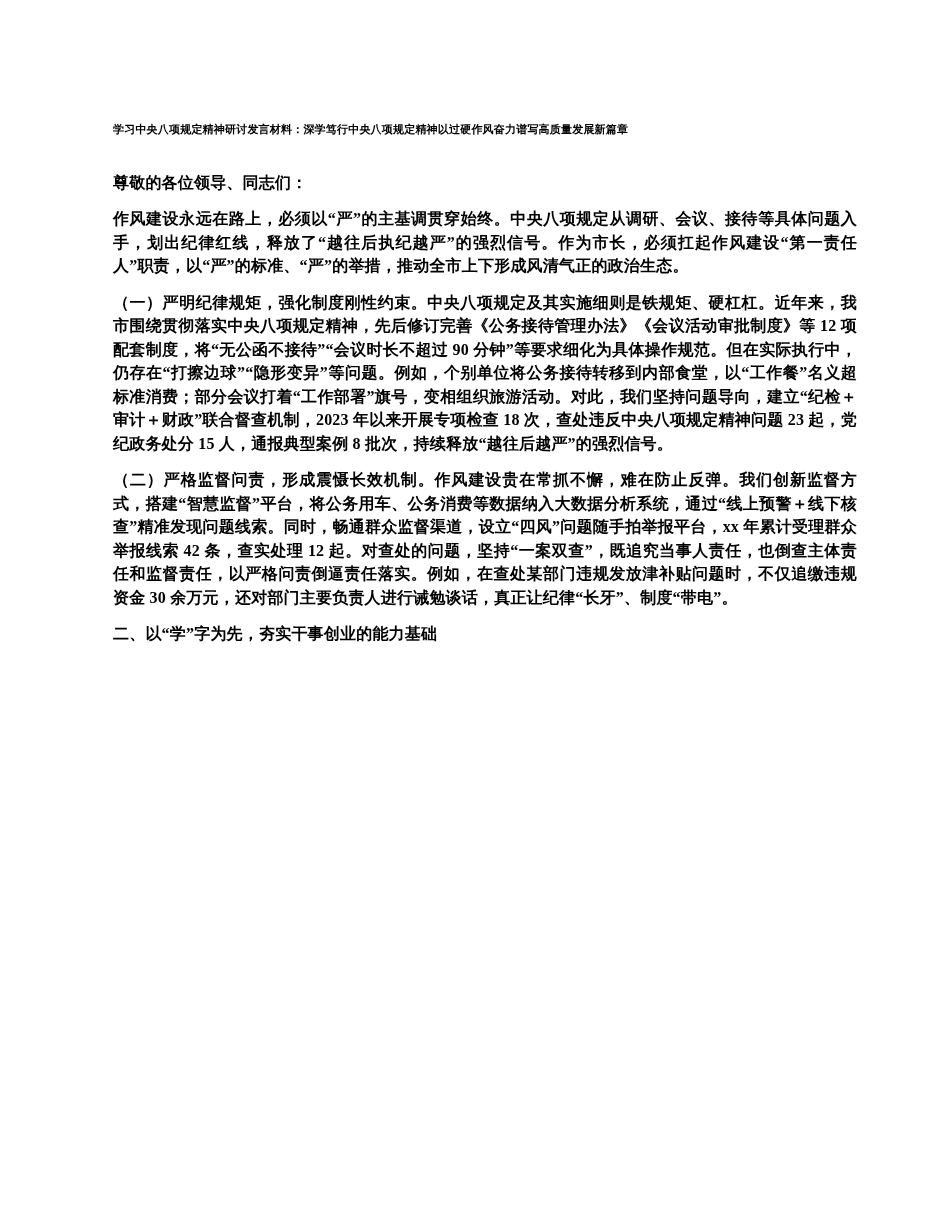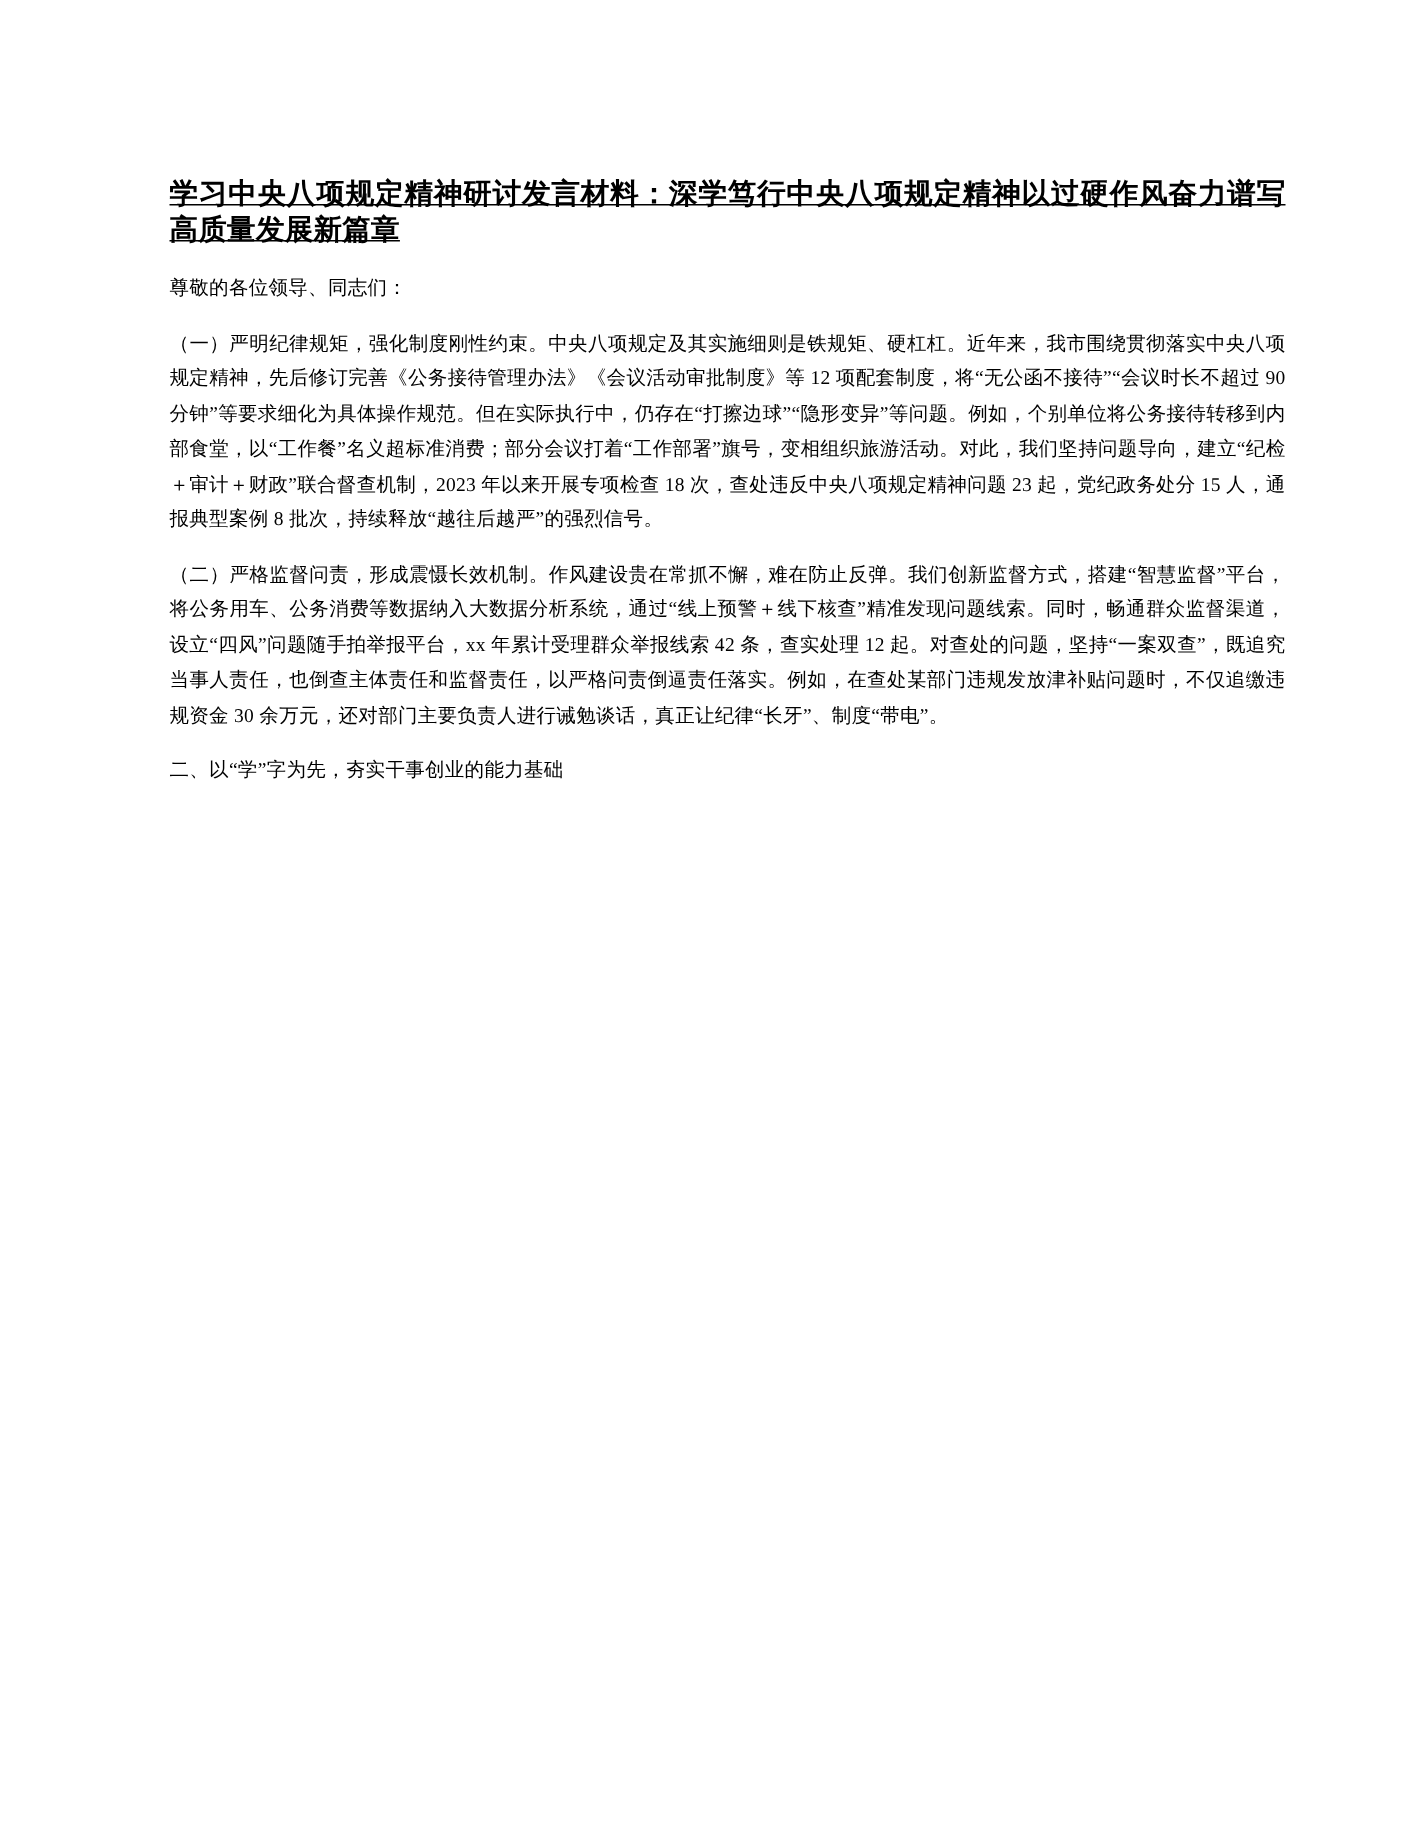--- a/index.html
+++ b/index.html
@@ -16,51 +16,51 @@
     font-family: "Liberation Serif", "DejaVu Serif", serif;
     color: #000000;
   }
   .content {
     position: absolute;
     left: 113px;
     top: 118px;
     width: 744px;
   }
   .doc-title {
-    font-size: 19px;
+    font-size: 11px;
     font-weight: bold;
     line-height: 23.5px;
-    margin: 0 0 15px 0;
+    margin: 0 0 29px 0;
     text-align: justify;
     letter-spacing: 0.2px;
-    text-decoration: underline;
   }
   .para {
-    font-size: 13px;
-    font-weight: normal;
+    font-size: 16px;
+    font-weight: bold;
     line-height: 23.5px;
     margin: 0 0 13px 0;
     text-align: justify;
     letter-spacing: 0.2px;
   }
   .para:last-child {
     margin-bottom: 0;
   }
 </style>
 </head>
 <body>
 
 <div class="page">
   <div class="content">
     <h1 class="doc-title">学习中央八项规定精神研讨发言材料：深学笃行中央八项规定精神以过硬作风奋力谱写高质量发展新篇章</h1>
 
     <p class="para">尊敬的各位领导、同志们：</p>
 
 
 
+    <p class="para">作风建设永远在路上，必须以“严”的主基调贯穿始终。中央八项规定从调研、会议、接待等具体问题入手，划出纪律红线，释放了“越往后执纪越严”的强烈信号。作为市长，必须扛起作风建设“第一责任人”职责，以“严”的标准、“严”的举措，推动全市上下形成风清气正的政治生态。</p>
 
     <p class="para">（一）严明纪律规矩，强化制度刚性约束。中央八项规定及其实施细则是铁规矩、硬杠杠。近年来，我市围绕贯彻落实中央八项规定精神，先后修订完善《公务接待管理办法》《会议活动审批制度》等 12 项配套制度，将“无公函不接待”“会议时长不超过 90 分钟”等要求细化为具体操作规范。但在实际执行中，仍存在“打擦边球”“隐形变异”等问题。例如，个别单位将公务接待转移到内部食堂，以“工作餐”名义超标准消费；部分会议打着“工作部署”旗号，变相组织旅游活动。对此，我们坚持问题导向，建立“纪检＋审计＋财政”联合督查机制，2023 年以来开展专项检查 18 次，查处违反中央八项规定精神问题 23 起，党纪政务处分 15 人，通报典型案例 8 批次，持续释放“越往后越严”的强烈信号。</p>
 
     <p class="para">（二）严格监督问责，形成震慑长效机制。作风建设贵在常抓不懈，难在防止反弹。我们创新监督方式，搭建“智慧监督”平台，将公务用车、公务消费等数据纳入大数据分析系统，通过“线上预警＋线下核查”精准发现问题线索。同时，畅通群众监督渠道，设立“四风”问题随手拍举报平台，xx 年累计受理群众举报线索 42 条，查实处理 12 起。对查处的问题，坚持“一案双查”，既追究当事人责任，也倒查主体责任和监督责任，以严格问责倒逼责任落实。例如，在查处某部门违规发放津补贴问题时，不仅追缴违规资金 30 余万元，还对部门主要负责人进行诫勉谈话，真正让纪律“长牙”、制度“带电”。</p>
 
     <p class="para">二、以“学”字为先，夯实干事创业的能力基础</p>
 
 
   </div>
 </div>

